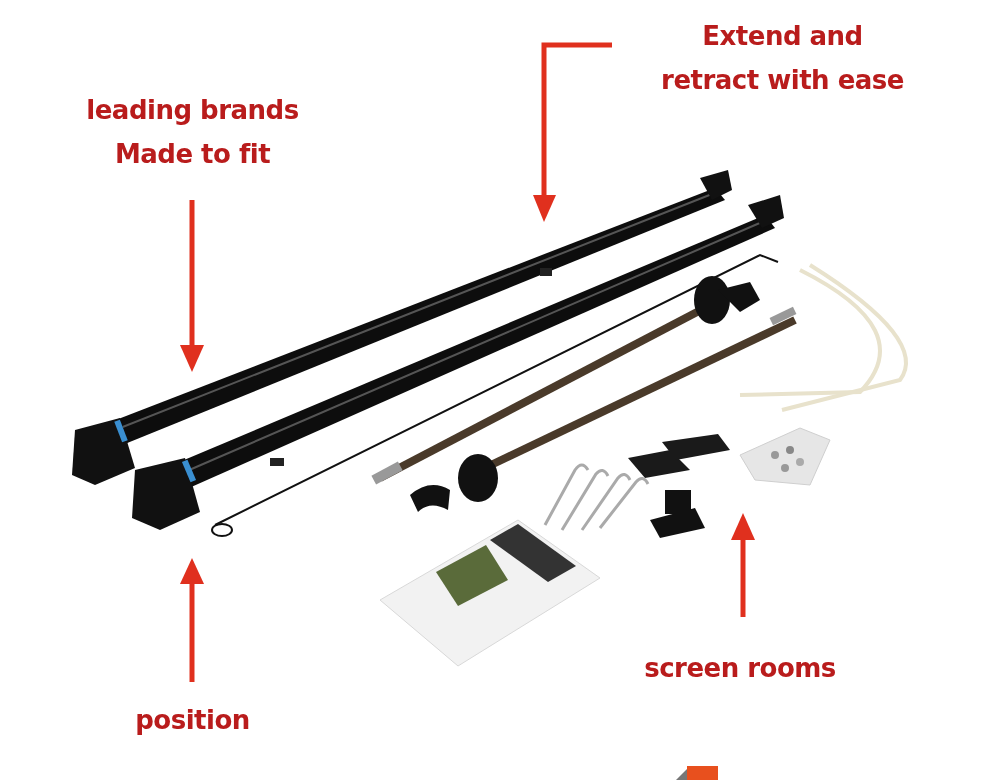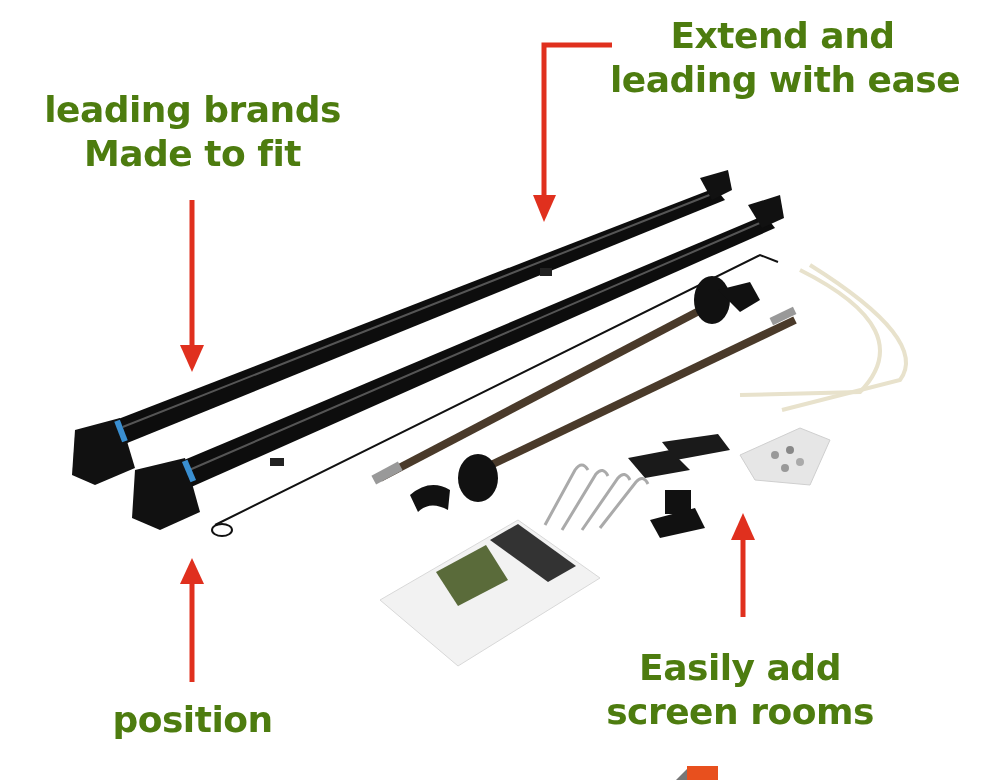--- a/index.html
+++ b/index.html
@@ -1,17 +1,17 @@
 <!DOCTYPE html>
 <html><head>
 <meta charset="utf-8">
 <style>
   html, body { margin: 0; padding: 0; background: #ffffff; }
   body { width: 1000px; height: 780px; position: relative; overflow: hidden; font-family: "DejaVu Sans", "Liberation Sans", sans-serif; }
-  .callout { position: absolute; font-weight: bold; color: #4d7c0f; text-align: center; font-size: 36px; line-height: 44px; letter-spacing: -0.5px; }
+  .callout { position: absolute; font-weight: bold; color: #b91c1c; text-align: center; font-size: 26px; line-height: 44px; letter-spacing: -0.5px; }
   .callout span { display: block; white-space: nowrap; }
   svg.scene { position: absolute; left: 0; top: 0; }
 </style>
 </head>
 <body>
 
 <svg class="scene" width="1000" height="780" viewBox="0 0 1000 780">
 
   <g fill="#e0301e" stroke="#e0301e">
     <line x1="192" y1="200" x2="192" y2="350" stroke-width="5"></line>
@@ -108,21 +108,20 @@
     <polygon points="687,766 718,766 718,780 687,780" fill="#e8501e"></polygon>
   </g>
 </svg>
 
 <div class="callout" style="left:20px; top:88px; width:345px;">
   <span>leading brands</span>
   <span>Made to fit</span>
 </div>
 <div class="callout" style="left:610px; top:14px; width:345px;">
   <span>Extend and</span>
-  <span>leading with ease</span>
+  <span>retract with ease</span>
 </div>
 <div class="callout" style="left:90px; top:698px; width:205px;">
   <span>position</span>
 </div>
 <div class="callout" style="left:600px; top:646px; width:280px;">
-  <span>Easily add</span>
   <span>screen rooms</span>
 </div>
 
 </body></html>

